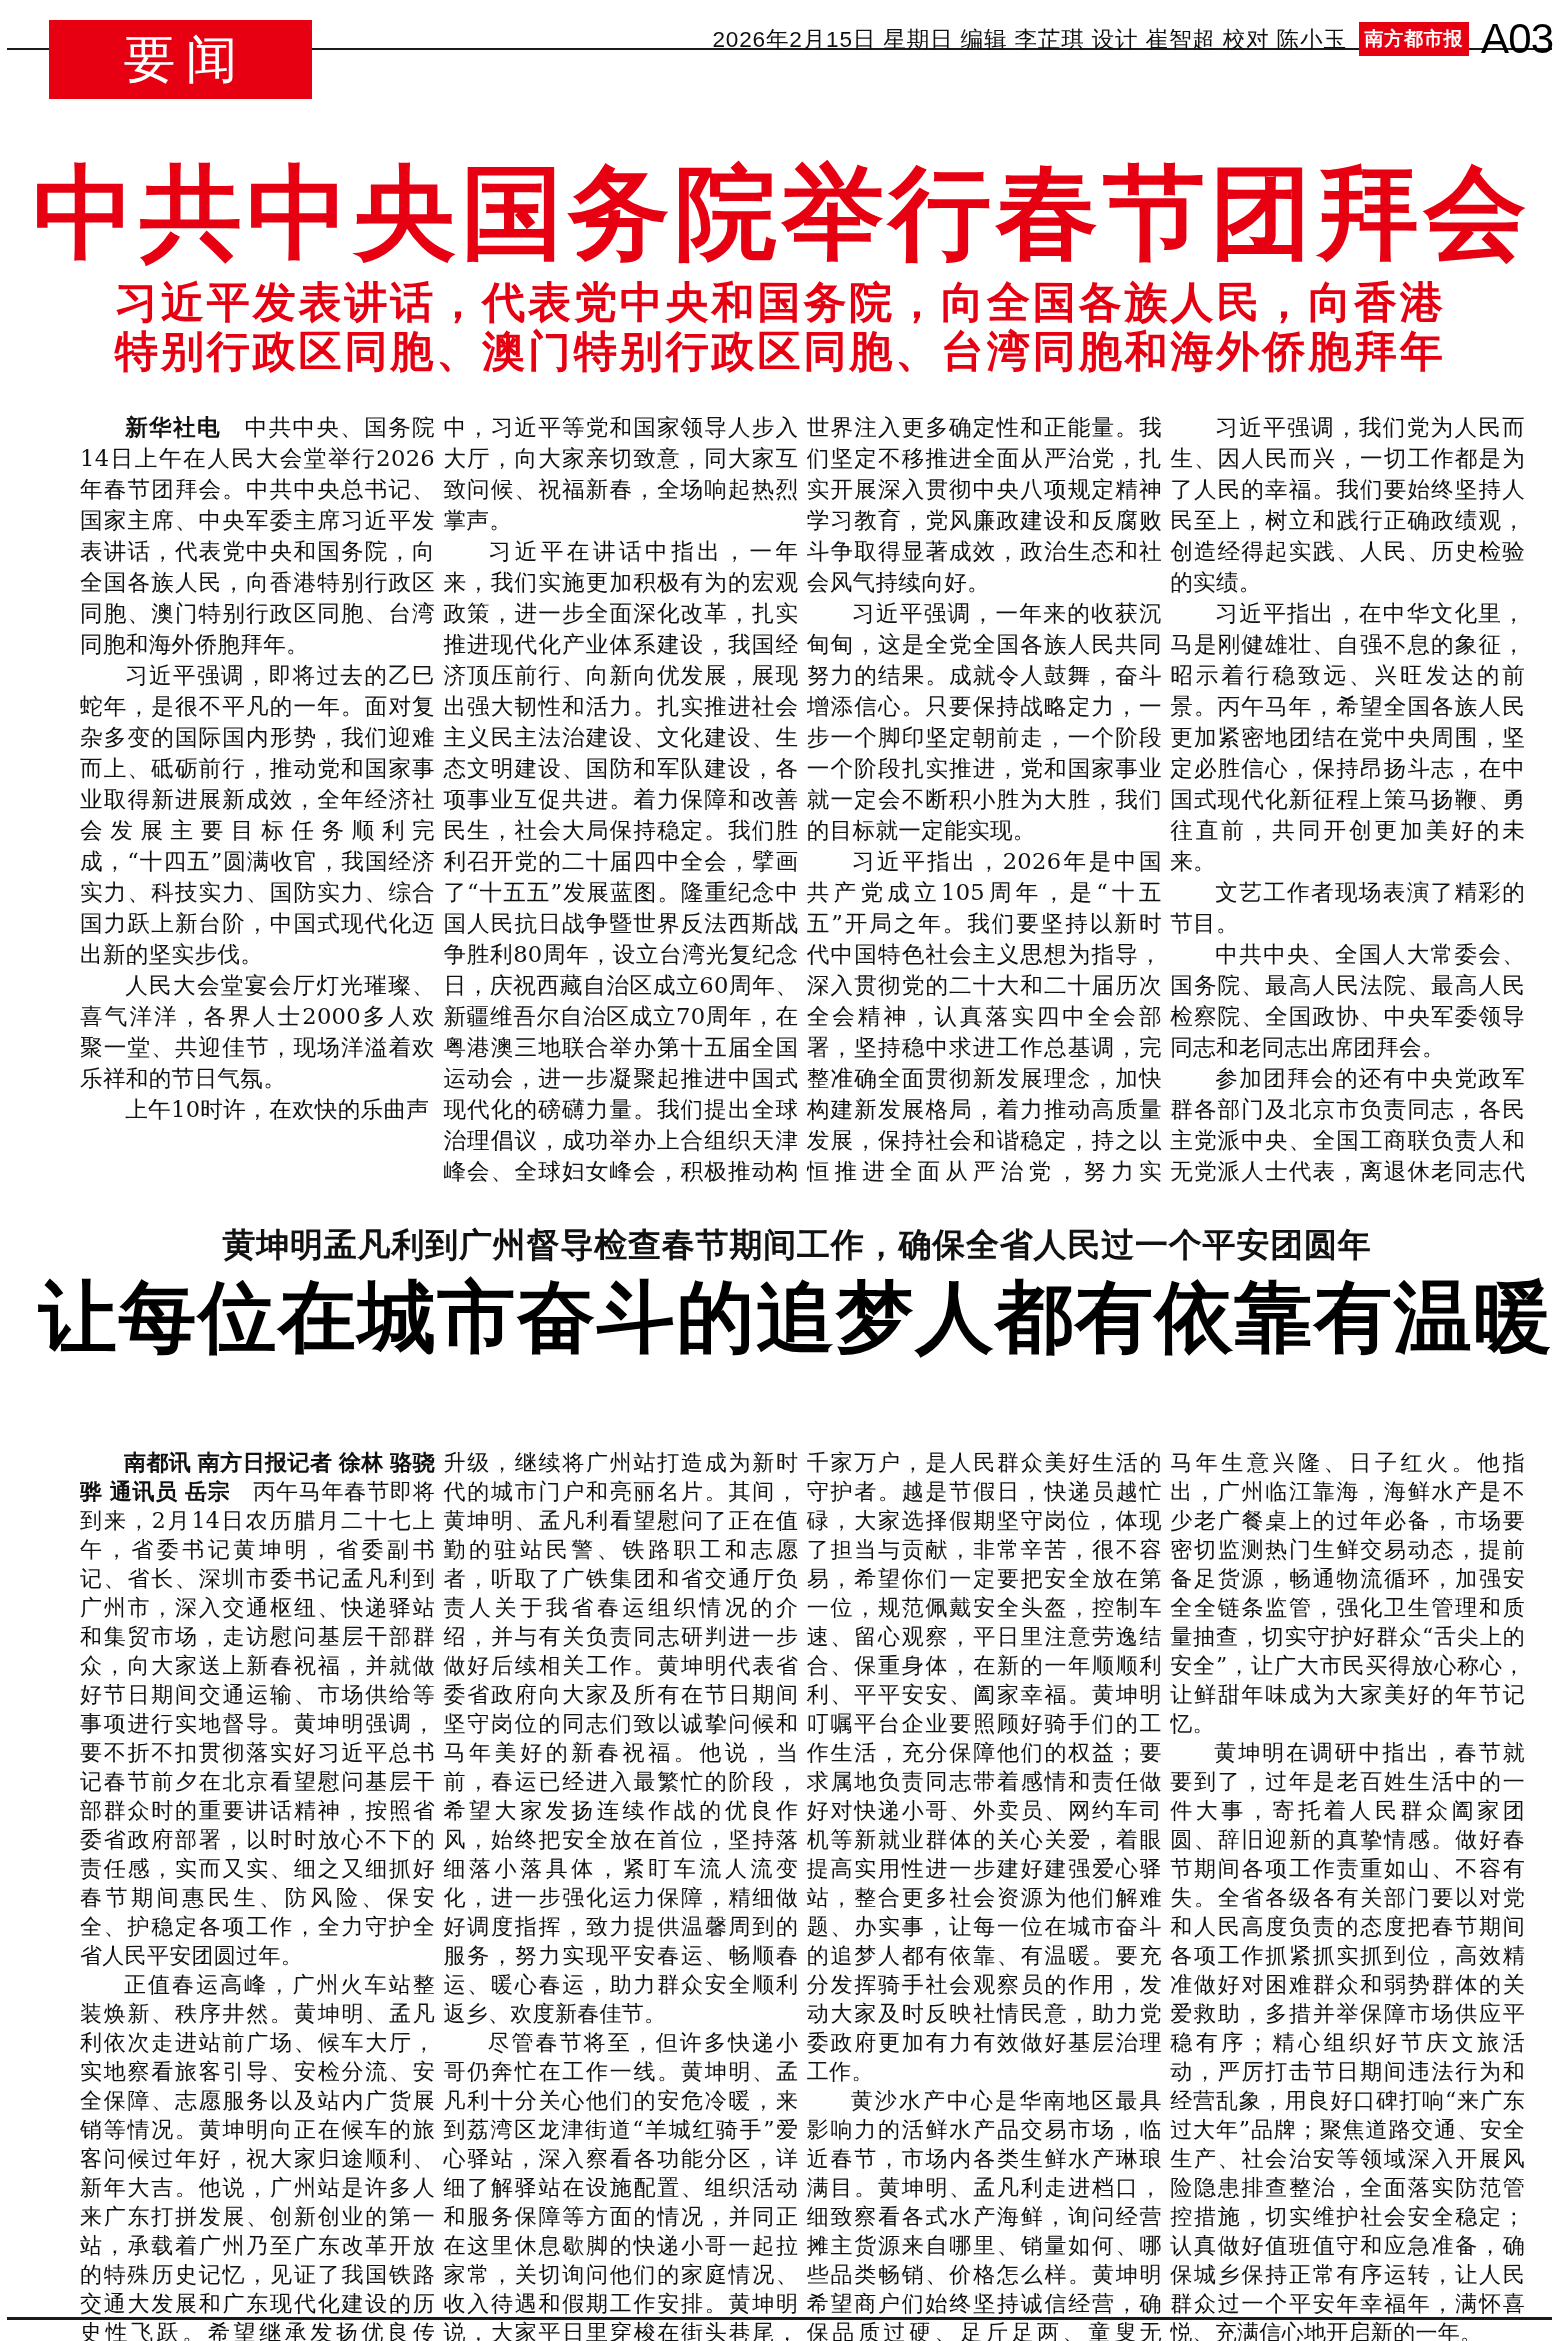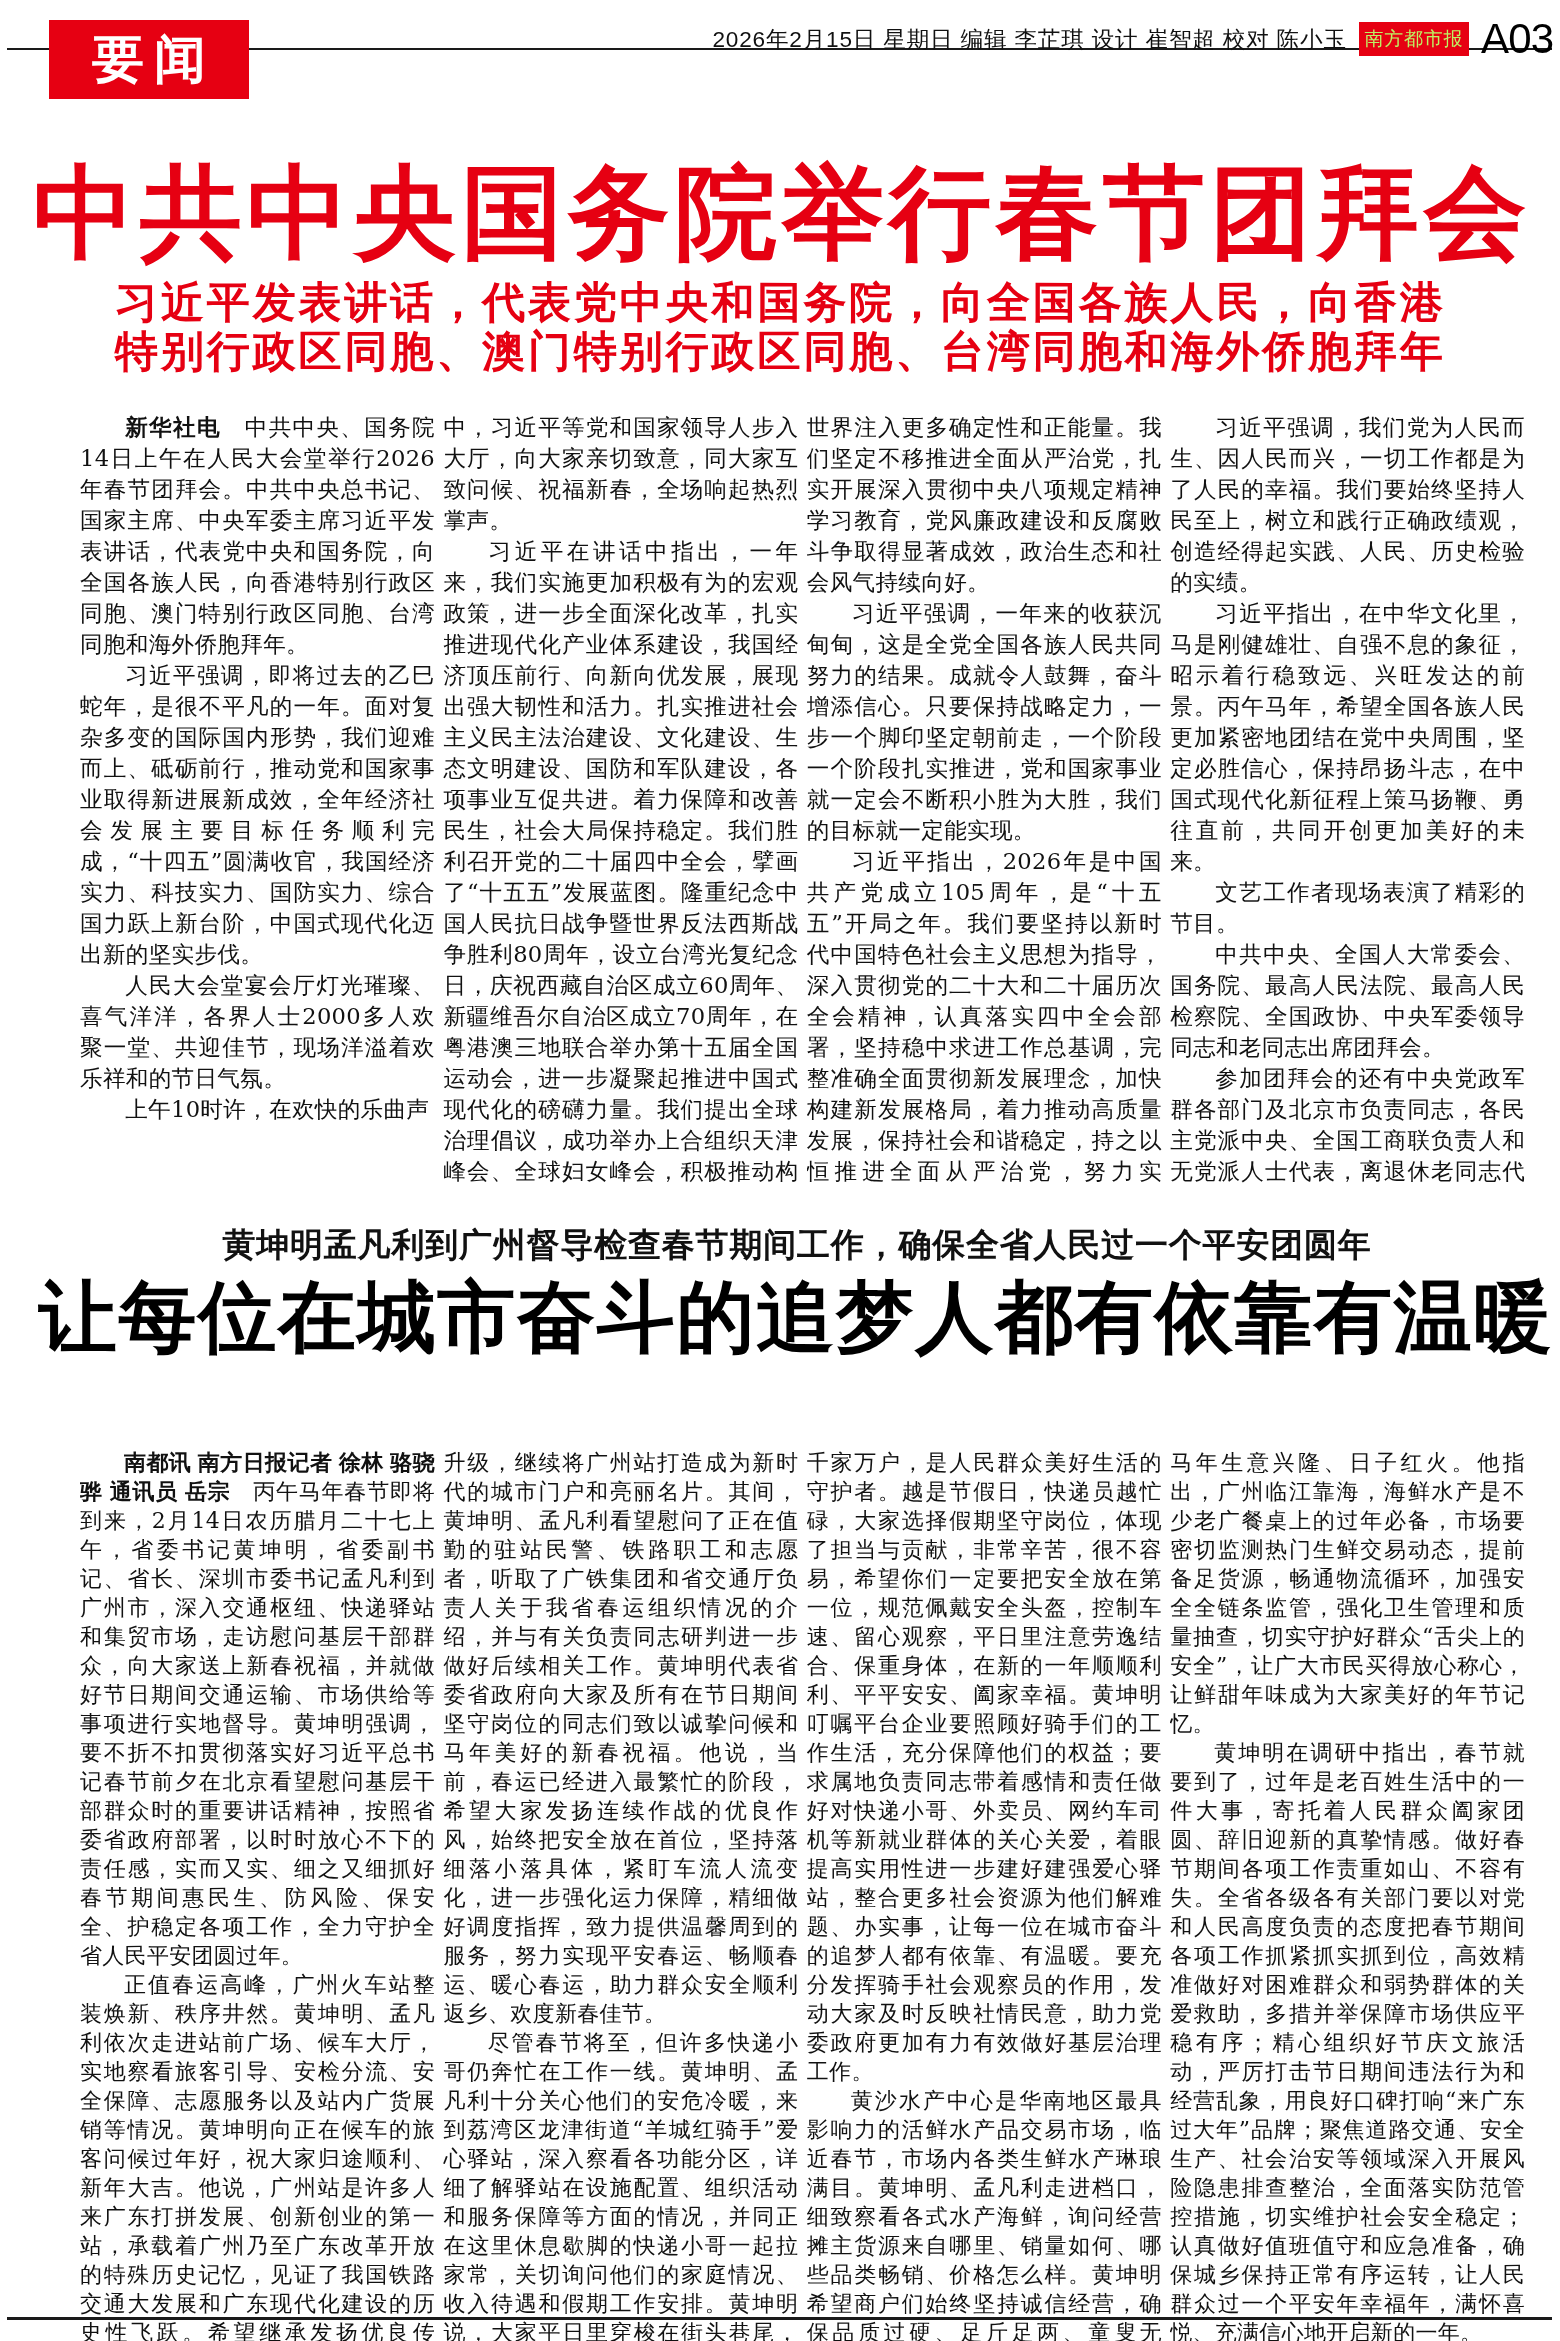--- a/index.html
+++ b/index.html
@@ -2,27 +2,27 @@
 <html style="font-size:13.4px"><head>
 <meta charset="utf-8">
 <style>
   html,body{margin:0;padding:0;background:#e8e8e8;}
   .page{position:relative;width:1560px;height:2342px;background:#ffffff;margin:0 auto;
         font-family:"Liberation Sans",sans-serif;color:#1a1a1a;overflow:hidden;}
   .rule{position:absolute;background:#1a1a1a;}
   .top-rule{left:6.7px;top:48px;width:1545px;height:1.7px;}
   .bottom-rule{left:6.7px;top:2317px;width:1545px;height:2.5px;}
 
-  .section-box{position:absolute;left:49px;top:20px;width:200px;height:79px;background:#e60012;
+  .section-box{position:absolute;left:49px;top:20px;width:263px;height:79px;background:#e60012;
     color:#fff;display:flex;align-items:center;justify-content:center;
-    font-size:52px;font-weight:700;letter-spacing:10px;text-indent:10px;}
+    font-size:52px;font-weight:400;letter-spacing:10px;text-indent:10px;}
 
   .header-right{position:absolute;top:15px;right:6.7px;display:flex;align-items:center;gap:11.7px;}
   .dateline{font-size:22.6px;letter-spacing:0.8px;color:#111;white-space:nowrap;}
-  .masthead{background:#e60012;color:#bef264;font-weight:400;font-size:19px;
+  .masthead{background:#e60012;color:#ffffff;font-weight:700;font-size:19px;
     padding:4.2px 5.9px;letter-spacing:0.8px;white-space:nowrap;}
   .pageno{font-size:42px;font-weight:400;letter-spacing:-0.8px;color:#000;}
 
   .headline1{position:absolute;top:144px;left:0;width:100%;text-align:center;
     color:#e60012;font-size:102px;font-weight:800;letter-spacing:5px;white-space:nowrap;}
   .subhead{position:absolute;top:278px;left:115px;width:1328px;color:#e60012;
     font-size:43px;font-weight:600;line-height:49px;}
   .subhead .sh-line{text-align:justify;text-align-last:justify;text-justify:inter-ideograph;}
 
   .body-cols{position:absolute;left:80px;display:flex;gap:8.4px;}

